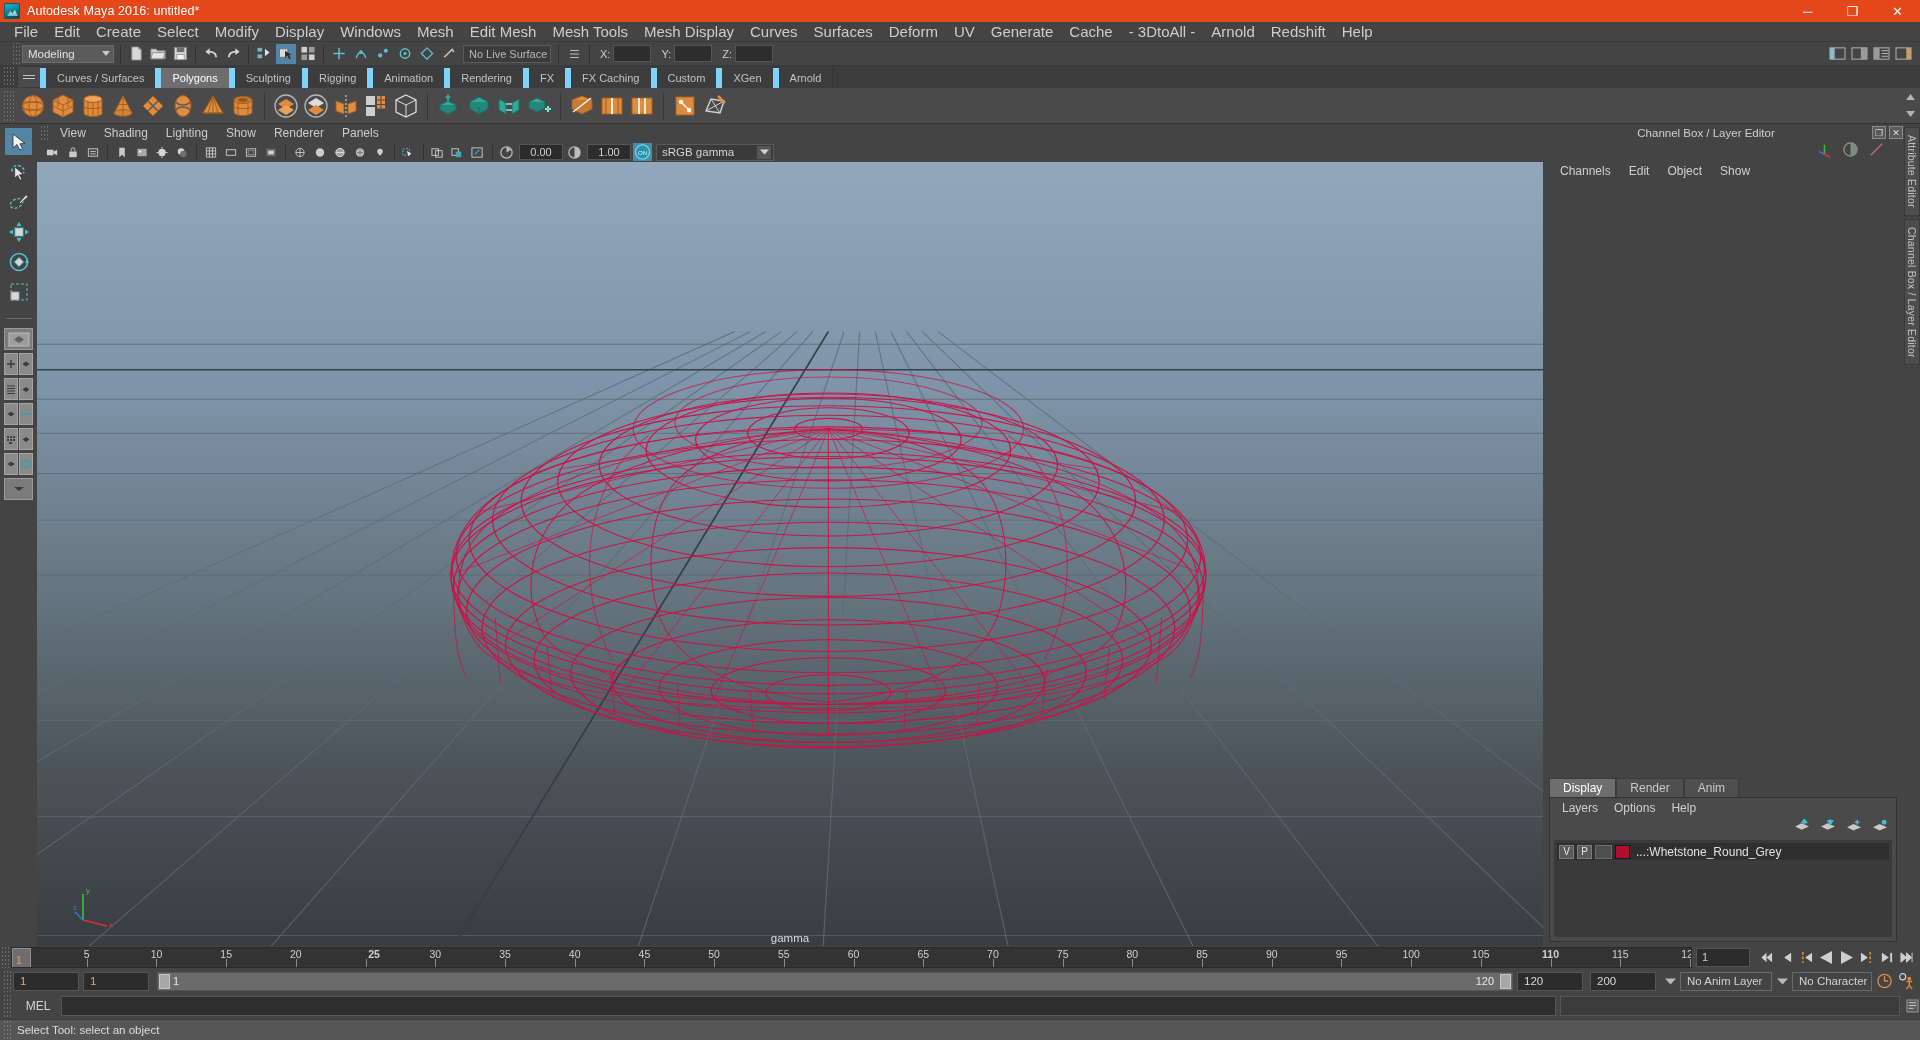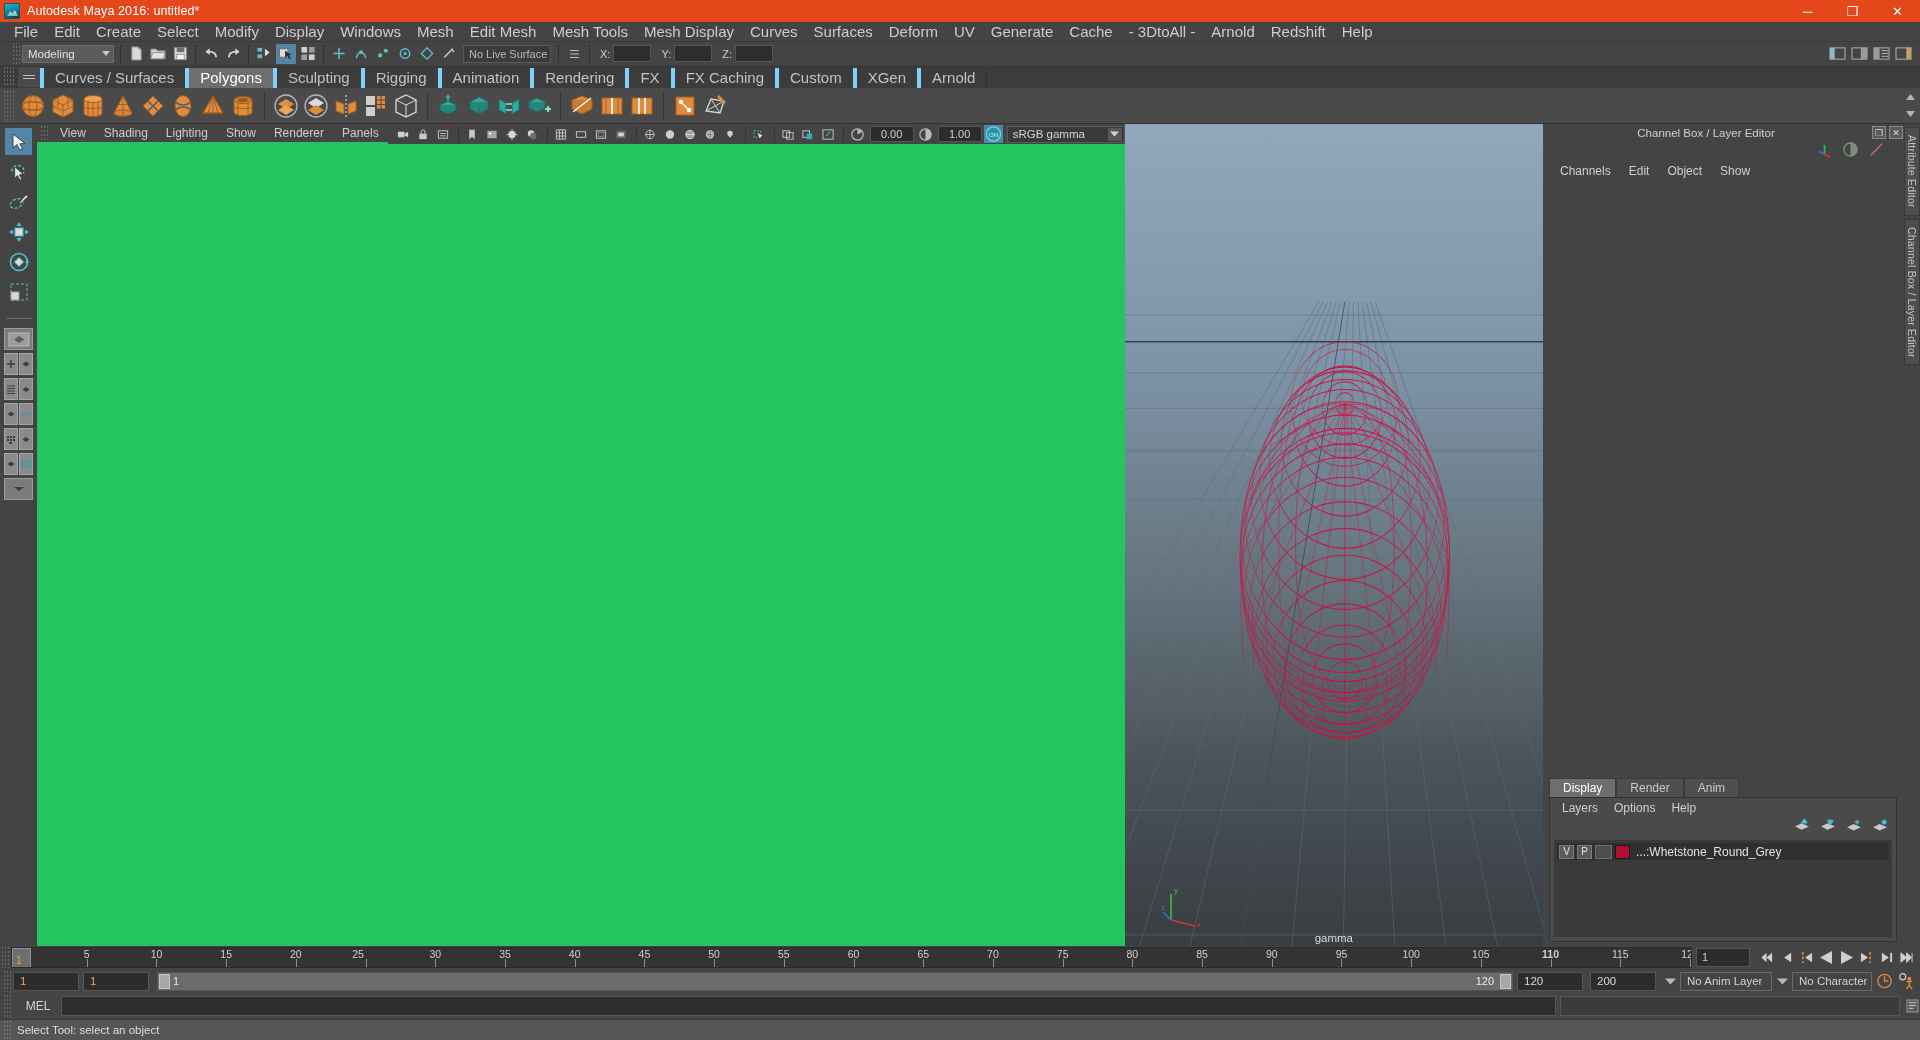--- a/index.html
+++ b/index.html
@@ -72,22 +72,22 @@
     height:22px; flex:0 0 22px; background:#3c3c3c; display:flex; align-items:flex-end;
     padding-left:4px;
   }
   .shelf-grip { width:10px; height:20px; flex:0 0 10px; margin-right:4px; align-self:center;
     background-image:radial-gradient(#6c6c6c 1px, transparent 1px);
     background-size:3px 4px; background-position:2px 3px; }
   .shelf-burger { width:22px; height:20px; flex:0 0 22px; align-self:center; position:relative; background:#4a4a4a; }
   .shelf-burger span{ position:absolute; left:5px; width:12px; height:1px; background:#c3c3c3; }
   .shelf-burger span:nth-child(1){ top:8px; } .shelf-burger span:nth-child(2){ top:11px; }
   .shelf-tab {
-    height:20px; line-height:20px; padding:0 11px; font-size:15px; color:#c2c2c2;
-    border-left:4px solid #7dd3fc; white-space:nowrap;margin-top:48px;
+    height:20px; line-height:20px; padding:0 11px; font-size:11px; color:#c2c2c2;
+    border-left:6px solid #7dd3fc; white-space:nowrap;margin-top:48px;
   }
   .shelf-tab:last-child { border-right:1px solid #333; }
   .shelf-tab.active { background:#6e6e6e; color:#ffffff; }
 
   
   .shelf-bar {
     height:36px; flex:0 0 36px; background:#4a4a4a; display:flex; align-items:center;
     padding-left:4px; border-bottom:1px solid #333; gap:0;
   }
   .shelf-grip2 { width:10px; height:32px; flex:0 0 10px; margin-right:4px;
@@ -107,21 +107,21 @@
   .tool { width:27px; height:27px; margin-bottom:3px; display:flex; align-items:center; justify-content:center;
     border-radius:1px; }
   .tool.active { background:#5285a6; }
   .tool-div { width:26px; height:1px; background:#6a6a6a; margin:10px 0 9px 0; }
   .tbx { width:29px; height:22px; margin-bottom:3px; background:#7b7b7b; border:1px solid #9a9a9a;
     display:flex; align-items:center; justify-content:center; }
   .tbx2 { width:29px; height:22px; margin-bottom:3px; display:flex; gap:1px; }
   .tbx2 > div { flex:1; background:#8a8a8a; border:1px solid #a5a5a5; display:flex; align-items:center; justify-content:center; }
 
   
-  .viewport-panel { flex:1 1 auto; display:flex; flex-direction:row; min-width:0; background:#22c55e; }
+  .viewport-panel { flex:1 1 auto; display:flex; flex-direction:column; min-width:0; background:#5eead4; }
   .vp-menubar { height:18px; flex:0 0 18px; display:flex; align-items:center; background:#444444; }
   .vp-grip { width:8px; height:16px; flex:0 0 8px; margin:0 3px;
     background-image:radial-gradient(#6c6c6c 1px, transparent 1px); background-size:3px 4px; }
   .vp-menu { padding:0 9px; font-size:12px; color:#cccccc; height:18px; line-height:18px; }
   .vp-toolbar { height:20px; flex:0 0 20px; display:flex; align-items:center; background:#444444; padding-left:6px; }
   .vpt { width:19px; height:18px; flex:0 0 19px; display:flex; align-items:center; justify-content:center; margin-right:1px; }
   .vpt.on { background:#4a8ca8; }
   .vpsep { width:1px; height:16px; background:#333; margin:0 4px; flex:0 0 1px; }
   .numfield { width:44px; height:16px; background:#2c2c2c; border:1px solid #555; color:#cfcfcf;
     font-size:11px; line-height:14px; text-align:center; margin:0 2px; }
@@ -1139,21 +1139,21 @@
       </div>
     <div class="ts-tick" style="left: 74.7647px;"></div>
         <div class="ts-num" style="left: 74.7647px;">5</div>
         <div class="ts-tick" style="left: 144.471px;"></div>
         <div class="ts-num" style="left: 144.471px;">10</div>
         <div class="ts-tick" style="left: 214.176px;"></div>
         <div class="ts-num" style="left: 214.176px;">15</div>
         <div class="ts-tick" style="left: 283.882px;"></div>
         <div class="ts-num" style="left: 283.882px;">20</div>
         <div class="ts-tick" style="left: 353.588px;"></div>
-        <div class="ts-num" style="left: 346px;">25</div>
+        <div class="ts-num" style="left: 362px; font-weight: bold;">25</div>
         <div class="ts-tick" style="left: 423.294px;"></div>
         <div class="ts-num" style="left: 423.294px;">30</div>
         <div class="ts-tick" style="left: 493px;"></div>
         <div class="ts-num" style="left: 493px;">35</div>
         <div class="ts-tick" style="left: 562.706px;"></div>
         <div class="ts-num" style="left: 562.706px;">40</div>
         <div class="ts-tick" style="left: 632.412px;"></div>
         <div class="ts-num" style="left: 632.412px;">45</div>
         <div class="ts-tick" style="left: 702.118px;"></div>
         <div class="ts-num" style="left: 702.118px;">50</div>

